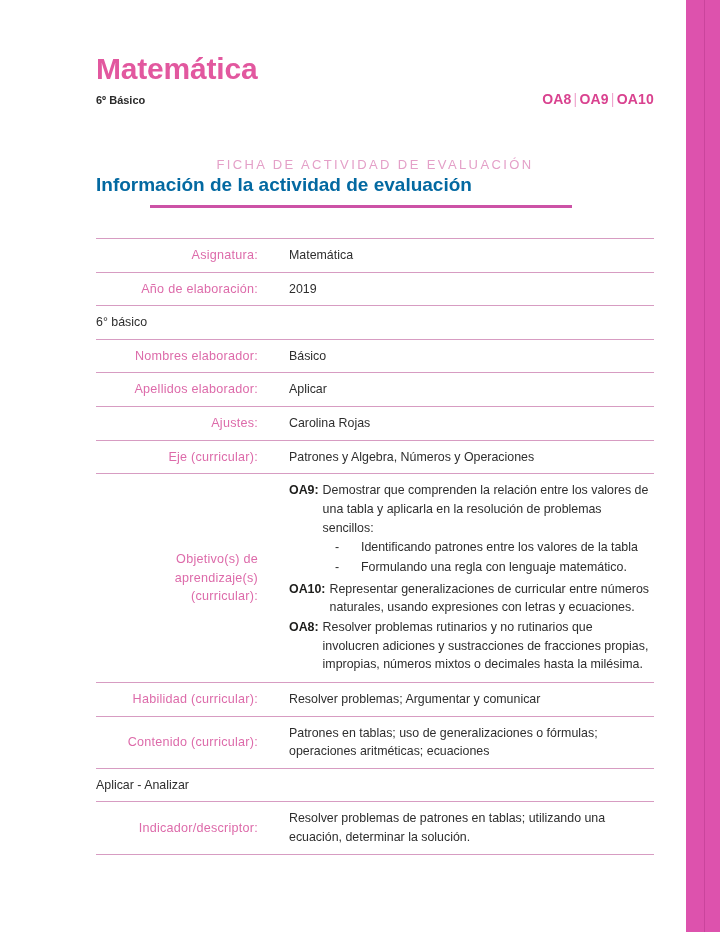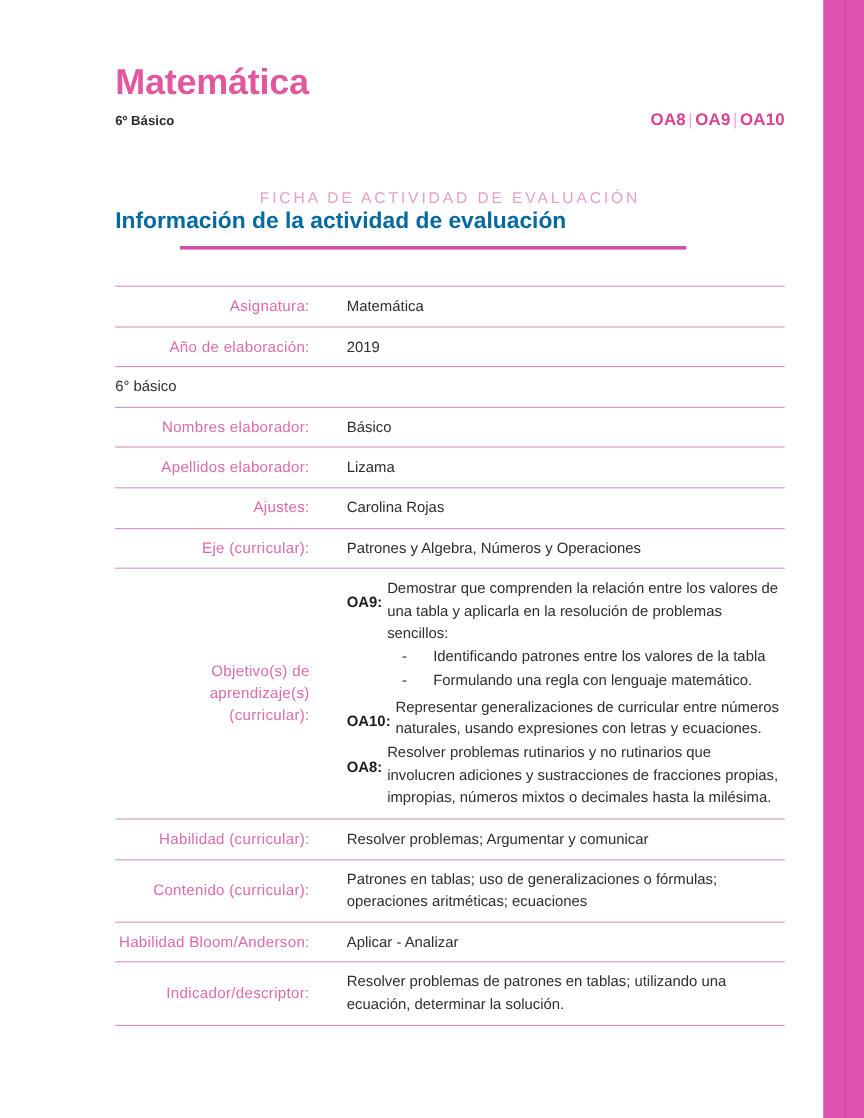--- a/index.html
+++ b/index.html
@@ -155,21 +155,20 @@
     display: flex;
     align-items: flex-start;
     margin-bottom: 1px;
   }
   .oa-code {
     font-weight: bold;
     color: #1D1D1B;
     white-space: nowrap;
     flex: 0 0 auto;
     padding-right: 4px;
-    margin-top: 12px;
   }
   .oa-text {
     flex: 1 1 auto;
   }
   .oa-sub {
     list-style: none;
     margin: 1px 0 2px 0;
     padding: 0;
   }
   .oa-sub li {
@@ -214,21 +213,21 @@
         </div>
         <div class="info-row">
           <div class="row-value">6° básico</div>
         </div>
         <div class="info-row">
           <div class="row-label">Nombres elaborador:</div>
           <div class="row-value">Básico</div>
         </div>
         <div class="info-row">
           <div class="row-label">Apellidos elaborador:</div>
-          <div class="row-value">Lizama</div>
+          <div class="row-value">Aplicar</div>
         </div>
         <div class="info-row">
           <div class="row-label">Ajustes:</div>
           <div class="row-value">Carolina Rojas</div>
         </div>
         <div class="info-row">
           <div class="row-label">Eje (curricular):</div>
           <div class="row-value">Patrones y Algebra, Números y Operaciones</div>
         </div>
       </div>
@@ -264,21 +263,20 @@
     <div id="rows-tail">
         <div class="info-row">
           <div class="row-label">Habilidad (curricular):</div>
           <div class="row-value">Resolver problemas; Argumentar y comunicar</div>
         </div>
         <div class="info-row">
           <div class="row-label">Contenido (curricular):</div>
           <div class="row-value">Patrones en tablas; uso de generalizaciones o fórmulas; operaciones aritméticas; ecuaciones</div>
         </div>
         <div class="info-row">
-          <div class="row-label">Habilidad Bloom/Anderson:</div>
           <div class="row-value">Aplicar - Analizar</div>
         </div>
         <div class="info-row">
           <div class="row-label">Indicador/descriptor:</div>
           <div class="row-value">Resolver problemas de patrones en tablas; utilizando una ecuación, determinar la solución.</div>
         </div>
       </div>
 
   </div>
 </div>

